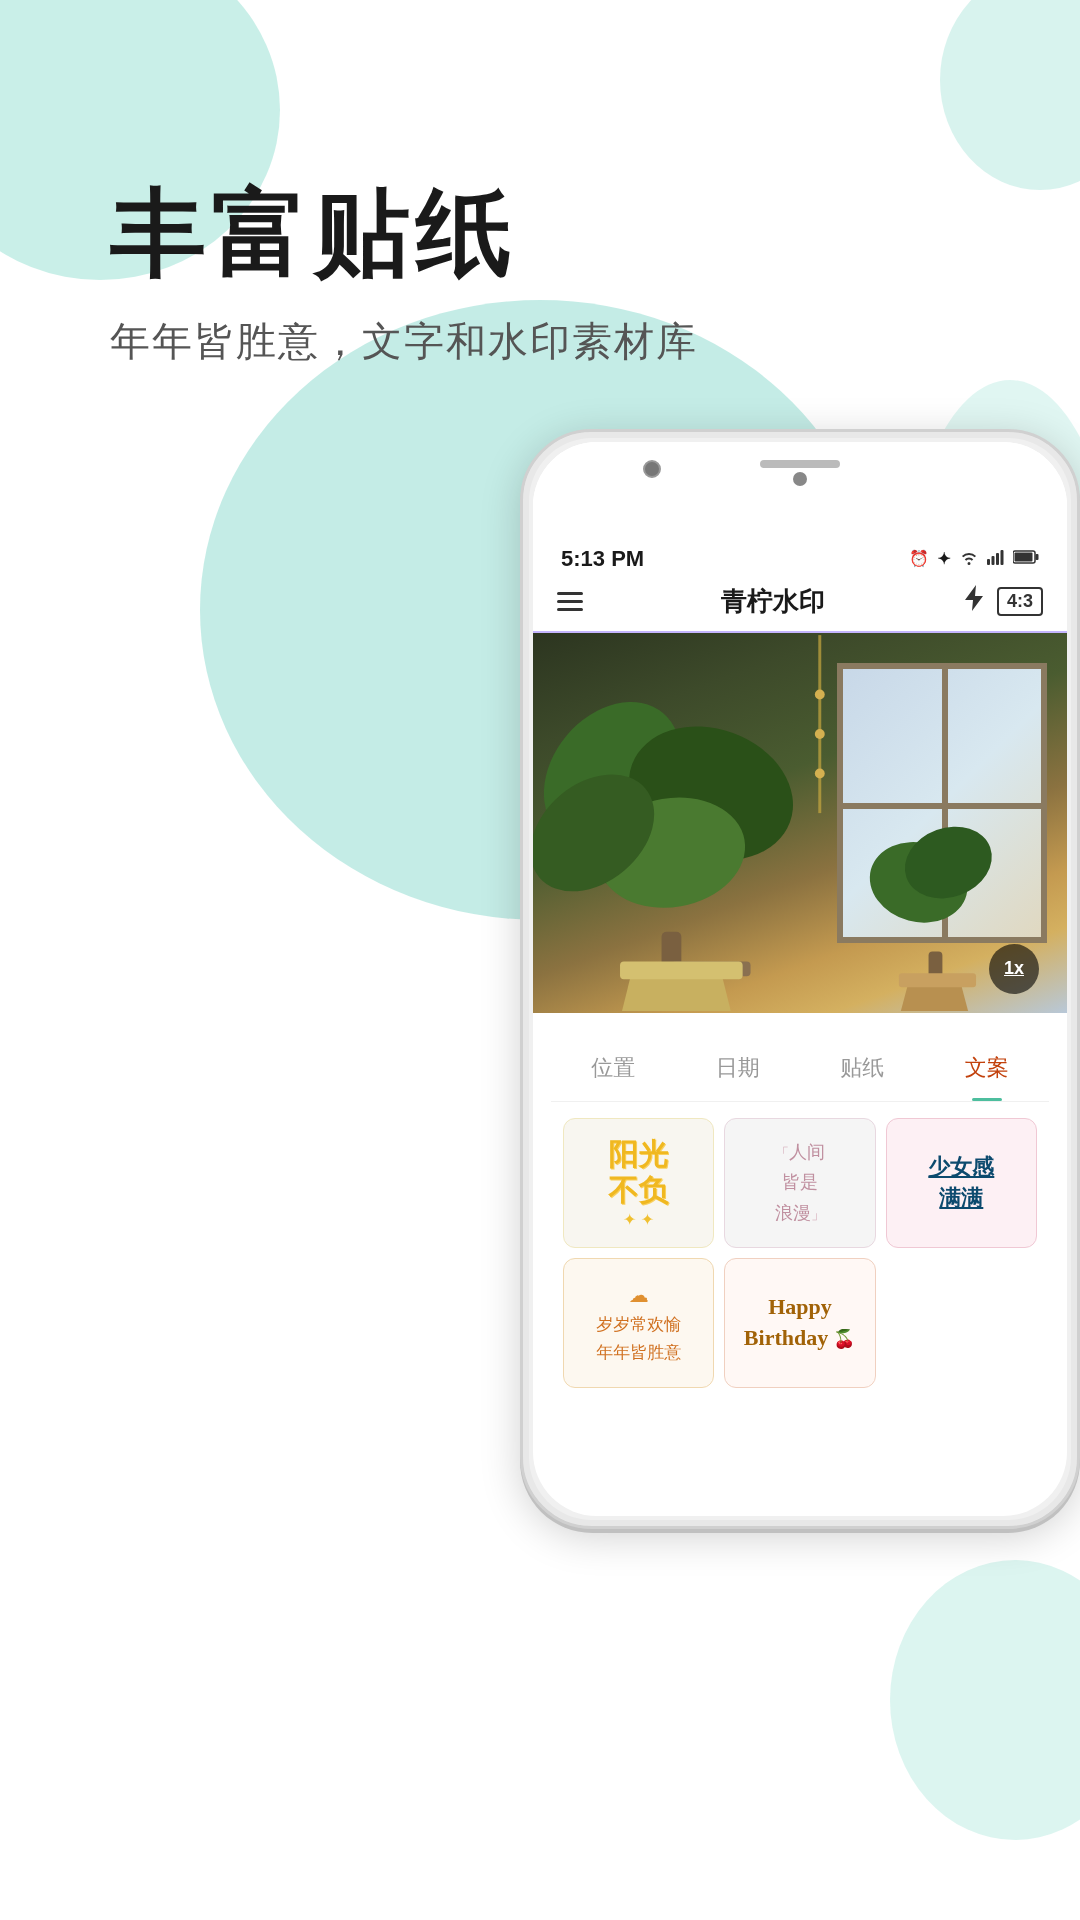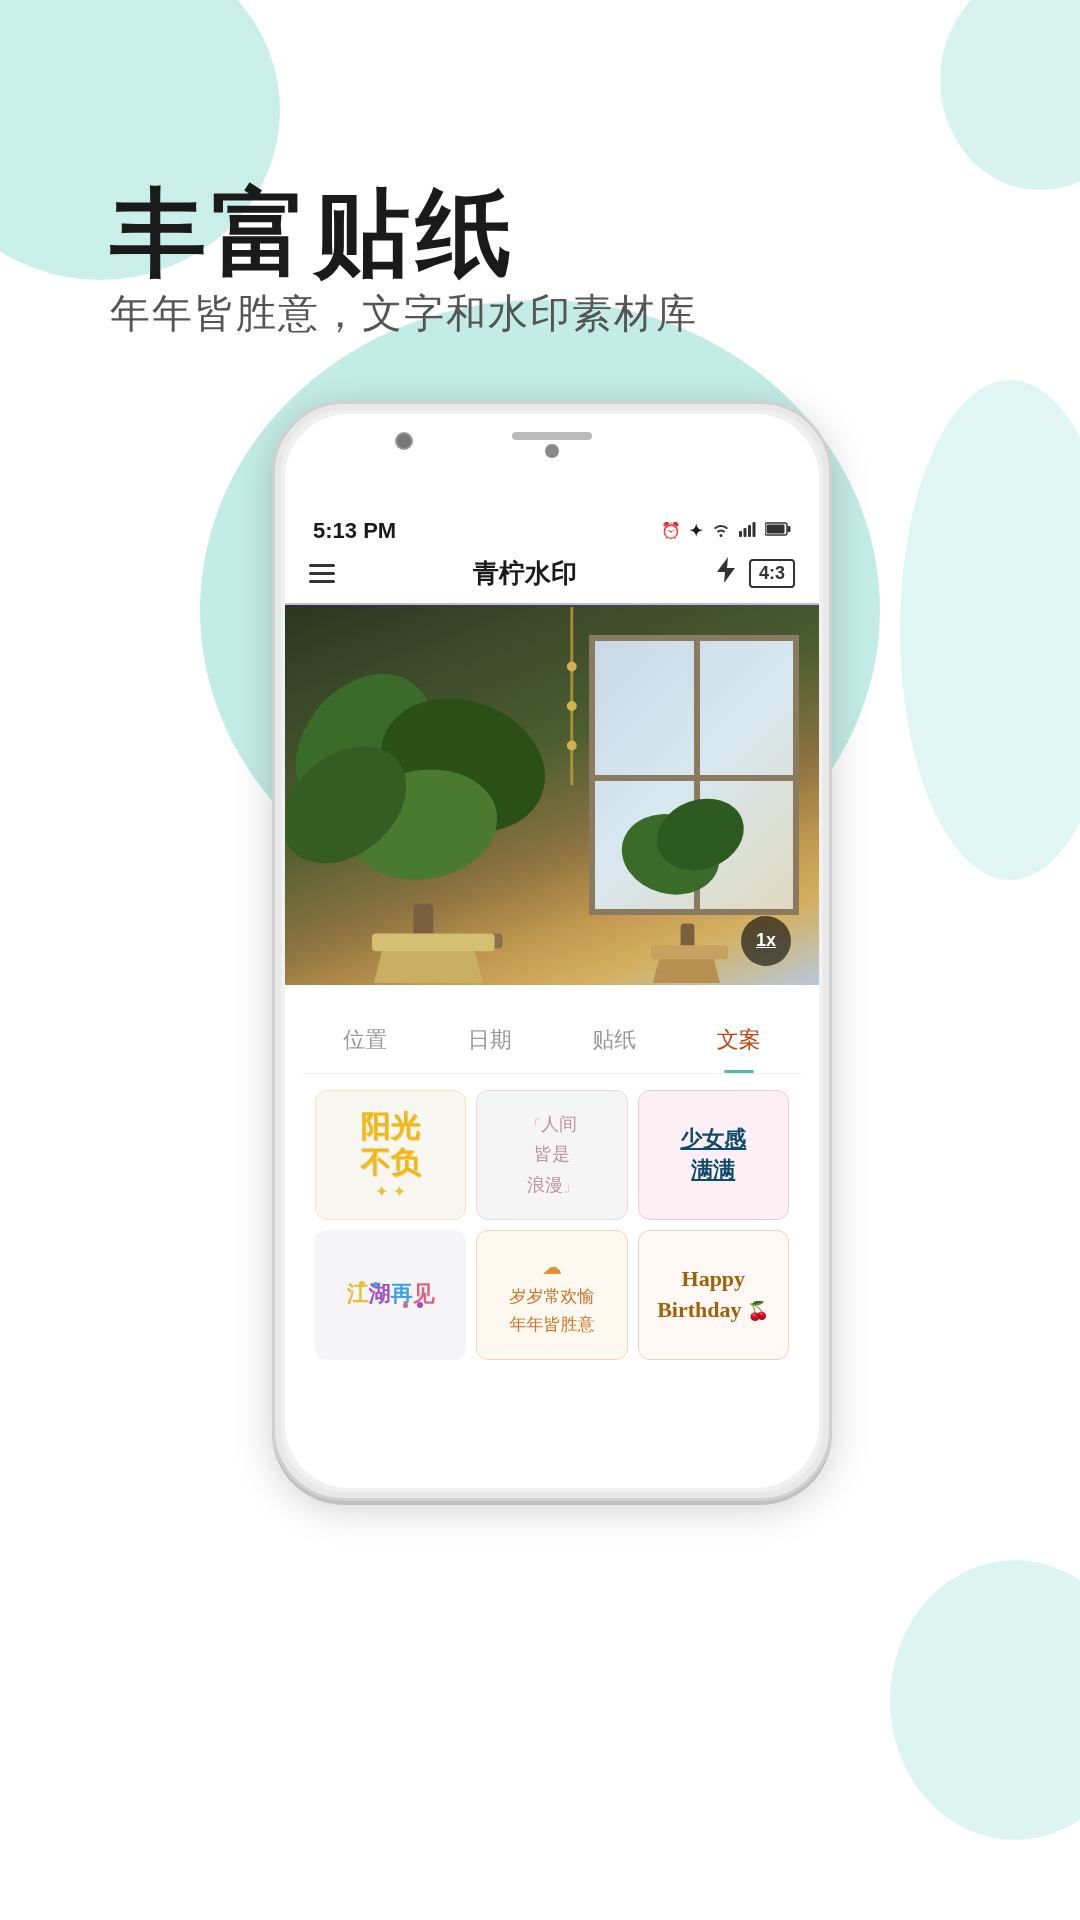--- a/index.html
+++ b/index.html
@@ -83,34 +83,35 @@
       padding-top: 180px;
       padding-left: 110px;
     }
 
     .hero-title {
       font-size: 96px;
       font-weight: 800;
       color: #1a1a1a;
       letter-spacing: 6px;
       line-height: 1.1;
+      margin-bottom: 28px;
     }
 
     .hero-subtitle {
       font-size: 40px;
       color: #555555;
       letter-spacing: 2px;
     }
 
     
     .phone-wrapper {
       position: relative;
       z-index: 2;
       display: flex;
-      justify-content: center;
+      justify-content: flex-end;
       margin-top: 60px;
       margin-left: 24px;
     }
 
     .phone {
       width: 560px;
       height: 1100px;
       background: #f0f0f0;
       border-radius: 72px;
       border: 3px solid #d0d0d0;
@@ -548,36 +549,20 @@
               <span style="font-size:14px; color:#d0a0b0;">「</span>人间<br>皆是<br>浪漫<span style="font-size:14px; color:#d0a0b0;">」</span>
             </div>
           </div>
 
           <div class="sticker-item" style="background: #fdf0f4; border: 1.5px solid #f0c8d4;">
             <div style="text-align:center; font-size: 22px; font-weight: 800; color: #0c4a6e; line-height:1.4;text-decoration:underline;">
               少女感<br>满满
             </div>
           </div>
 
-          <div class="sticker-item" style="background: #f5f5f8;">
-            <div style="text-align:center; position:relative;">
-              <div style="font-size: 22px; font-weight: 800; line-height:1.3;">
-                <span style="color:#e8c030;">江</span><span style="color:#a050c0;">湖</span><span style="color:#40a0e0;">再</span><span style="color:#e06080;">见</span>
-              </div>
-
-              <div style="position:absolute; top:-5px; left:10px;">
-                <span style="display:inline-block;width:6px;height:6px;background:#e8c030;border-radius:50;margin:2px;border-radius:50%;"></span>
-                <span style="display:inline-block;width:5px;height:5px;background:#40a0e0;border-radius:50%;margin:2px;"></span>
-              </div>
-              <div style="position:absolute; bottom:-5px; right:10px;">
-                <span style="display:inline-block;width:5px;height:5px;background:#e06080;border-radius:50%;margin:2px;"></span>
-                <span style="display:inline-block;width:6px;height:6px;background:#a050c0;border-radius:50%;margin:2px;"></span>
-              </div>
-            </div>
-          </div>
 
           <div class="sticker-item" style="background: #fdf8f0; border: 1.5px solid #f0d8b0;">
             <div style="text-align:center; font-size:17px; color:#d07020; line-height:1.6; position:relative;">
               <span style="font-size:20px; color:#e09030;">☁</span><br>
               岁岁常欢愉<br>年年皆胜意
             </div>
           </div>
 
           <div class="sticker-item" style="background: #fff8f5; border: 1.5px solid #f0d0c0;">
             <div style="text-align:center; font-size:22px; font-weight:800; color:#a16207; line-height:1.4; font-family: 'Comic Sans MS', cursive;">

